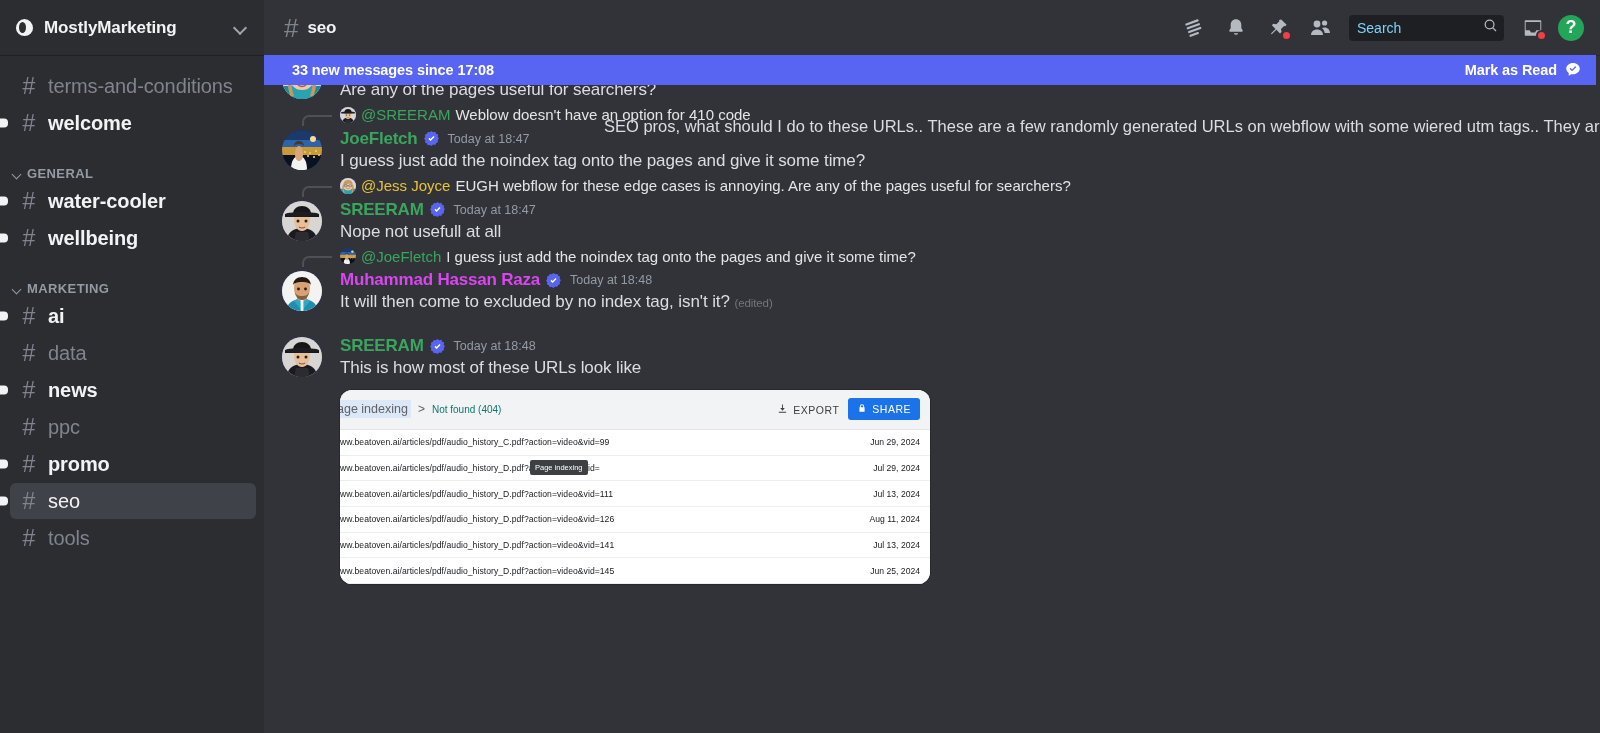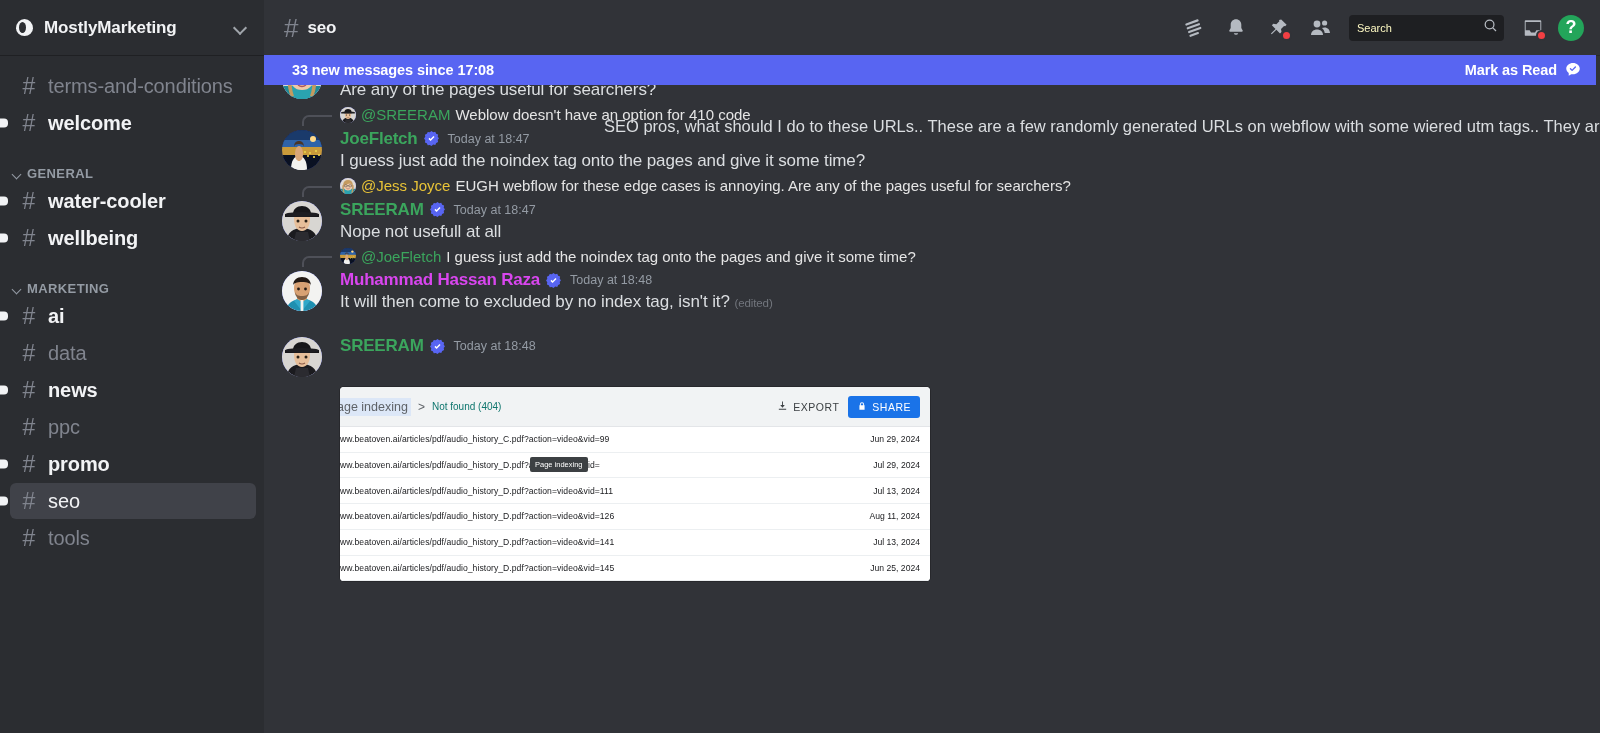--- a/index.html
+++ b/index.html
@@ -122,21 +122,21 @@
   .reddot {
     position: absolute; width: 11px; height: 11px; border-radius: 50%;
     background: #f23f43; border: 2px solid #313338;
     right: 7px; bottom: 8px;
   }
   .search-box {
     width: 155px; height: 26px; background: #1e1f22;
     border-radius: 4px; display: flex; align-items: center;
     padding: 0 6px 0 8px; margin: 0 8px; cursor: text;
   }
-  .search-box .ph { flex: 1; color: #fef9c3; font-size: 11px; }
+  .search-box .ph { flex: 1; color: #7dd3fc; font-size: 14px; }
   .help-btn {
     width: 26px; height: 26px; border-radius: 50%; background: #23a55a;
     display: flex; align-items: center; justify-content: center;
     color: #fff; font-size: 18px; font-weight: bold; cursor: pointer;
     margin-left: 4px;
   }
 
   
   .newbar {
     position: absolute; left: 0; right: 4px; top: 55px; height: 30px;
@@ -203,21 +203,21 @@
   .reply .rname { font-size: 15px; font-weight: 500; cursor:pointer; }
   .reply .rtext {
     font-size: 15px; color: #e5e5e5; margin-left: 5px;
     white-space: nowrap; overflow: hidden; text-overflow: ellipsis;
   }
 
   
   .embed {
     margin-left: 76px; margin-top: 8px;
     width: 590px; background: #fff;
-    border-radius: 4px; overflow: hidden;
+    border-radius: 12px; overflow: hidden;
     box-shadow: 0 0 0 1px rgba(0,0,0,.2);
   }
   .emb-head {
     height: 40px; background: #f1f3f4;
     display: flex; align-items: center; padding: 0 10px 0 0;
     border-bottom: 1px solid #e3e5e8;
   }
   .emb-crumb1 {
     font-size: 12.5px; color: #5f6368; background: #dce7f7;
     padding: 2px 3px; margin-left: -6px;
@@ -610,20 +610,21 @@
       <div class="msg-head">
         <span class="uname" style="color: rgb(59, 165, 93);">SREERAM</span>
         <span class="badge">
                   <svg width="17" height="17" viewBox="0 0 24 24">
     <path fill="#5865f2" d="M12 1.3 14.4 3l2.9-.5 1.3 2.7 2.7 1.3-.5 2.9 1.7 2.4-1.7 2.4.5 2.9-2.7 1.3-1.3 2.7-2.9-.5L12 22.7 9.6 21l-2.9.5-1.3-2.7-2.7-1.3.5-2.9L1.5 12l1.7-2.4-.5-2.9 2.7-1.3L6.7 2.7l2.9.5z"></path>
     <path fill="#fff" d="m10.7 15.6-3-3 1.5-1.5 1.5 1.5 4.1-4.1 1.5 1.5z"></path>
   </svg>
                 </span>
         <span class="ts">Today at 18:48</span>
       </div>
+      <div class="mtext"><span>This is how most of these URLs look like</span></div>
     </div>
           </div>
           <div class="embed">
   <div class="emb-head">
     <span class="emb-crumb1">age indexing</span>
     <span class="emb-sep">&gt;</span>
     <span class="emb-crumb2">Not found (404)</span>
     <span class="emb-sp"></span>
     <span class="emb-export">
       <span><svg width="11" height="11" viewBox="0 0 24 24">

